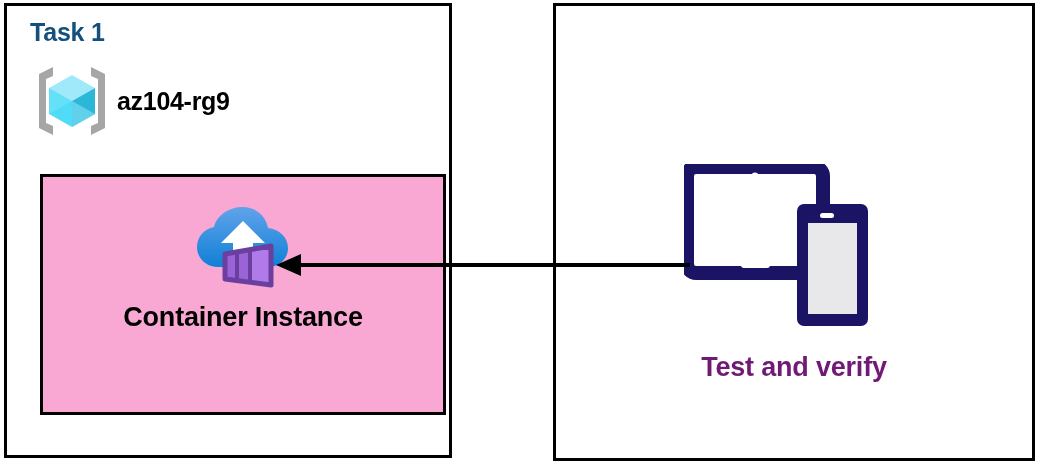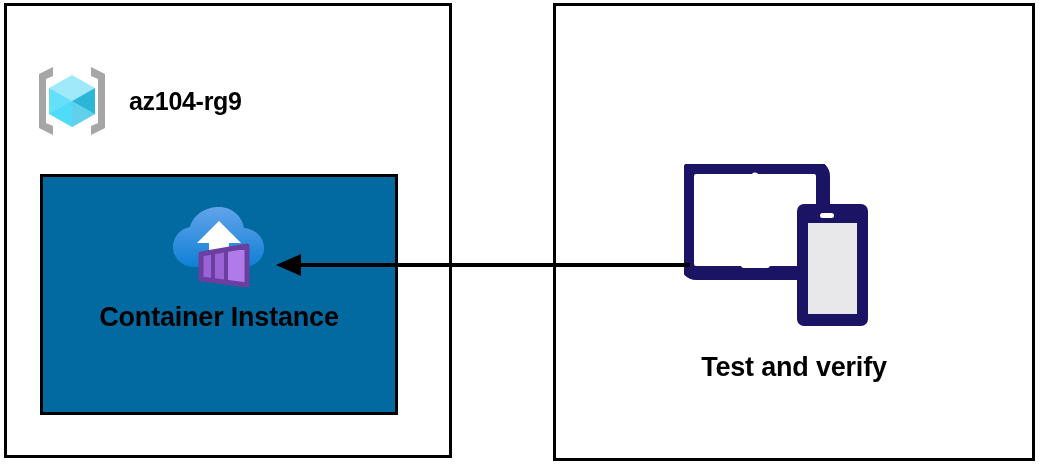--- a/index.html
+++ b/index.html
@@ -54,43 +54,43 @@
   #task1-title { left: 30px; top: 18px; }
   #task2-title { left: 585px; top: 18px; }
 
   
   #rg-row {
     position: absolute;
     left: 33px;
     top: 62px;
     display: flex;
     align-items: center;
-    gap: 18px;
+    gap: 6px;
   }
   #rg-icon {
     width: 78px;
     height: 78px;
     display: block;
   }
   #rg-label {
     font-size: 25px;
     font-weight: bold;
     color: #000000;
     white-space: nowrap;
     letter-spacing: -0.3px;
   }
 
   
   #container-card {
     position: absolute;
     left: 40px;
     top: 174px;
-    width: 358px;
+    width: 406px;
     height: 241px;
-    background: #0369a1;
+    background: #f9a8d4;
     border: 3px solid #000000;
     box-sizing: border-box;
   }
   #container-icon {
     position: absolute;
     left: 50%;
     top: 22px;
     transform: translateX(-50%);
     width: 100px;
     height: 92px;
@@ -118,41 +118,42 @@
     display: block;
   }
   #verify-label {
     position: absolute;
     left: 553px;
     width: 482px;
     top: 352px;
     text-align: center;
     font-size: 27px;
     font-weight: bold;
-    color: #000000;
+    color: #701a75;
     letter-spacing: -0.2px;
   }
 
   
   #connector-arrow {
     position: absolute;
     left: 270px;
     top: 248px;
     width: 420px;
     height: 34px;
     display: block;
   }
 </style>
 </head>
 <body>
 
 <div class="canvas">
 
   <div id="task1-panel" class="task-panel"></div>
 
+  <div id="task1-title" class="task-title">Task 1</div>
 
   <div id="rg-row">
     <svg id="rg-icon" viewBox="0 0 78 78" xmlns="http://www.w3.org/2000/svg">
 
       <path d="M20 5 L6 12 L6 66 L20 73 L20 64 L13 61 L13 17 L20 14 Z" fill="#a6a6a6"></path>
 
       <path d="M58 5 L72 12 L72 66 L58 73 L58 64 L65 61 L65 17 L58 14 Z" fill="#a6a6a6"></path>
 
       <path d="M39 13 L62 26 L39 39 L16 26 Z" fill="#9fe9fb"></path>
 

